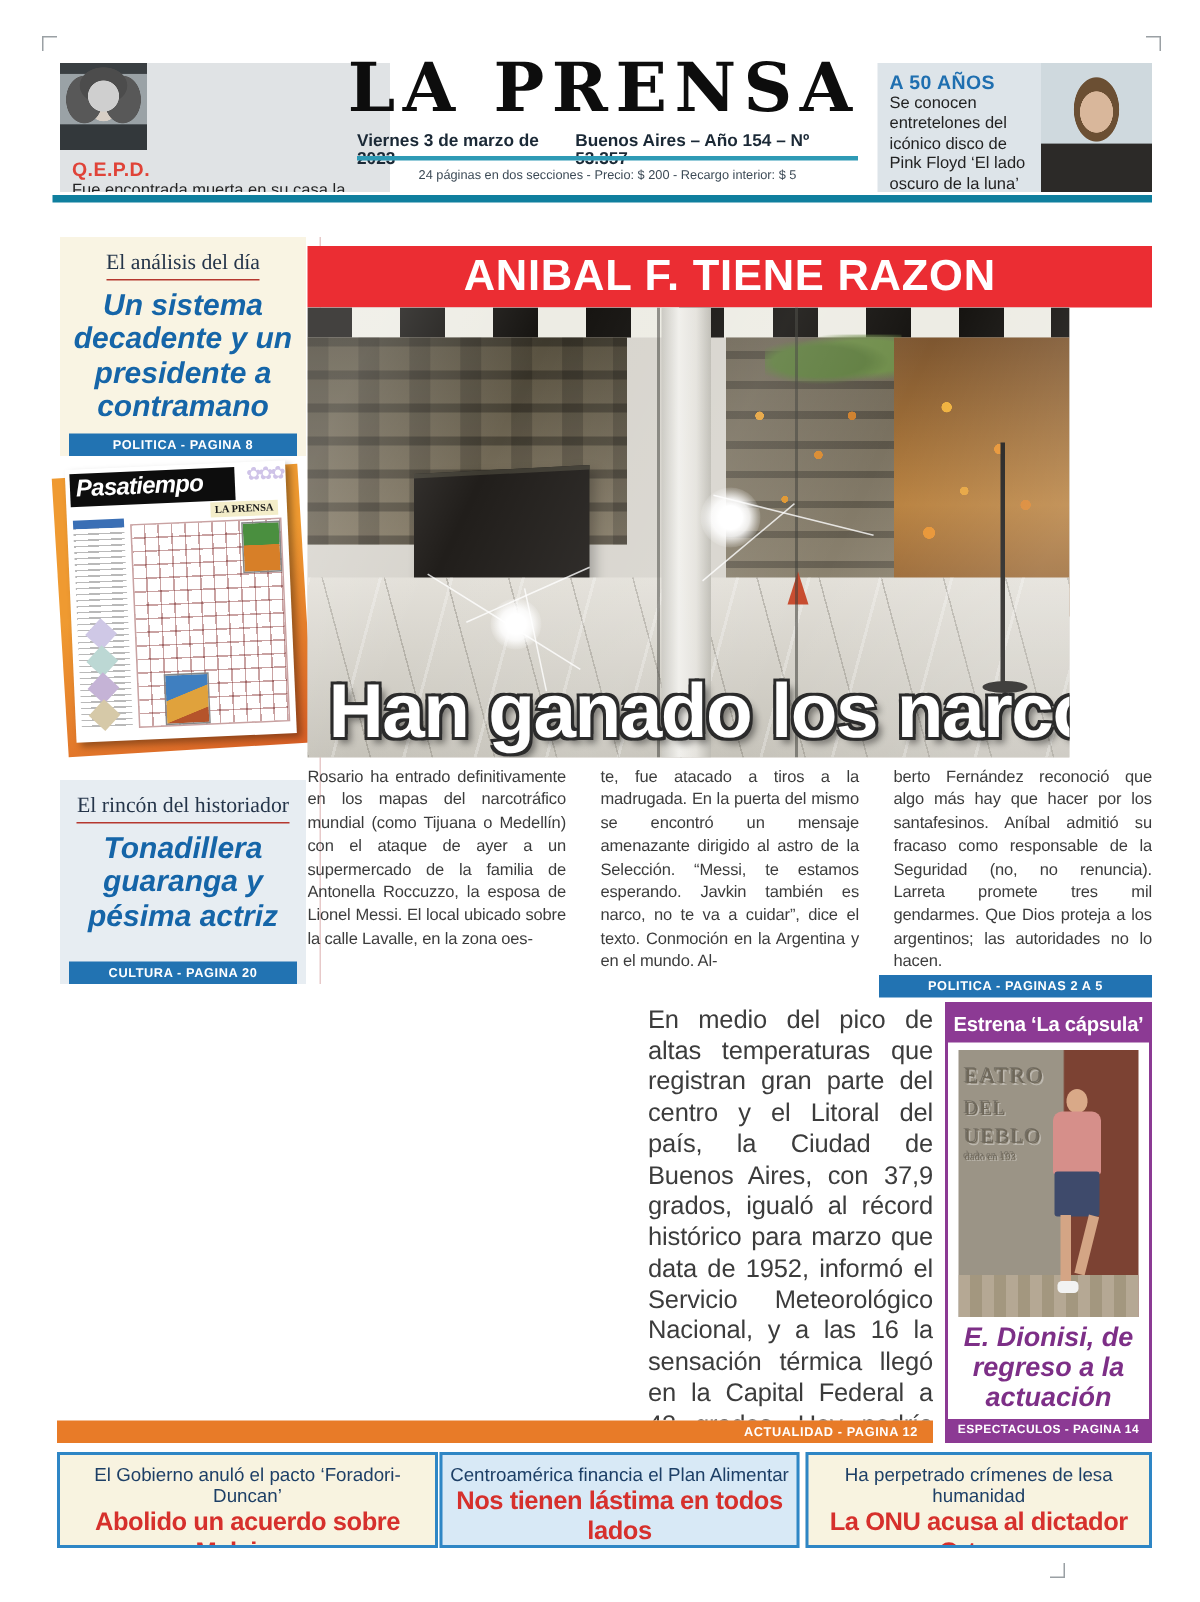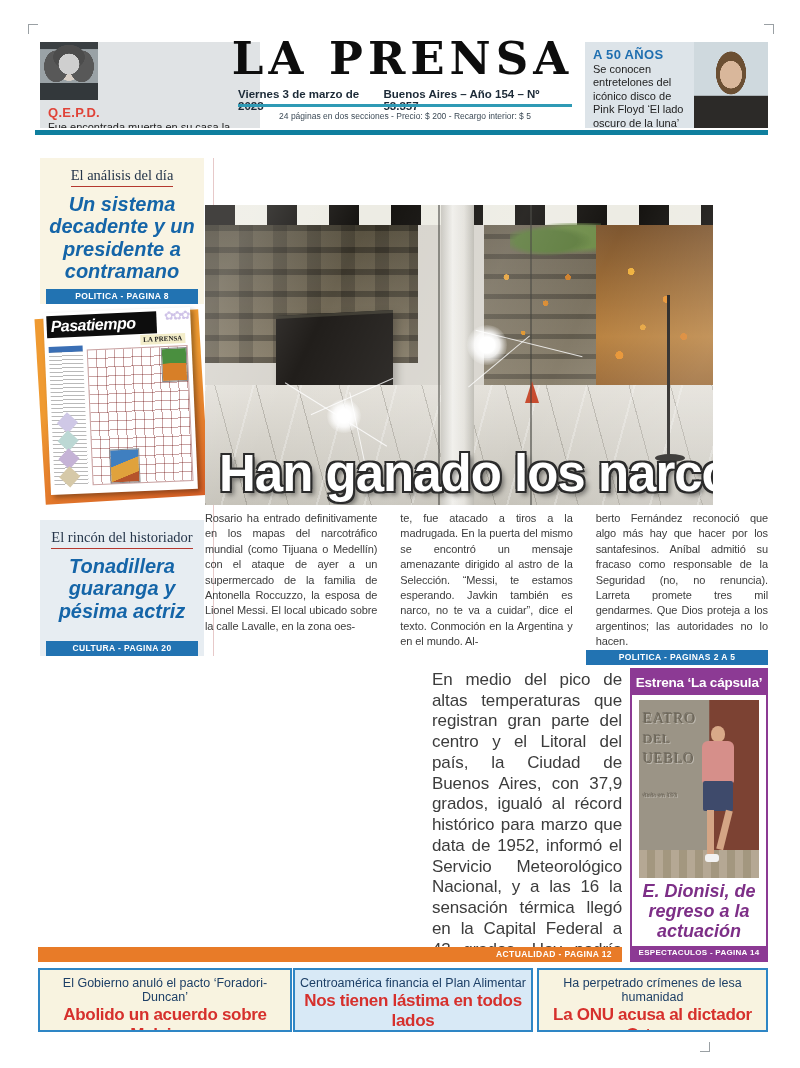--- a/index.html
+++ b/index.html
@@ -190,21 +190,21 @@
       border:2px solid #8c3a94; }
   .theater .banner { height:25px; background:#8c3a94; color:#fff; font-weight:bold; font-size:13.5px;
       text-align:center; line-height:25px; letter-spacing:-0.2px; }
   .theater .photo { position:relative; margin:5px auto 4px; width:120px; height:178px; overflow:hidden;
       background:linear-gradient(90deg,#9b9486 0 58%, #7c4233 59% 100%); }
   .theater .sign { position:absolute; left:4px; top:10px; font-family:"Liberation Serif",serif;
       color:#6e6759; text-shadow:1px 1px 0 rgba(255,255,255,.35), -1px -1px 0 rgba(0,0,0,.25); }
   .theater .sign .l1 { font-size:15px; letter-spacing:1px; }
   .theater .sign .l2 { font-size:13px; margin-top:4px; letter-spacing:1px; }
   .theater .sign .l3 { font-size:14px; margin-top:4px; letter-spacing:1px; }
-  .theater .sign .l4 { font-size:7px; margin-top:24px; }
+  .theater .sign .l4 { font-size:7px; margin-top:0; }
   .theater .ground { position:absolute; left:0; bottom:0; width:100%; height:16%;
       background:repeating-linear-gradient(90deg,#b5a894 0 8px,#a3977f 8px 16px); }
   .man { position:absolute; left:58px; top:26px; width:42px; height:146px; }
   .man .head { position:absolute; left:14px; top:0; width:14px; height:16px; border-radius:50% 50% 45% 45%; background:#d9a988; }
   .man .shirt { position:absolute; left:5px; top:15px; width:32px; height:42px; border-radius:6px 6px 2px 2px; background:#d68f8a; }
   .man .shorts { position:absolute; left:6px; top:55px; width:30px; height:30px; background:#3e4a6b; border-radius:2px; }
   .man .legL { position:absolute; left:10px; top:84px; width:7px; height:46px; background:#d4a585; }
   .man .legR { position:absolute; left:24px; top:84px; width:7px; height:40px; background:#d4a585; transform:rotate(14deg); }
   .man .shoe { position:absolute; left:8px; top:128px; width:14px; height:8px; background:#f2f2f2; border-radius:3px; }
   .theater .title { font-size:18px; font-weight:bold; font-style:italic; color:#7d2f87; text-align:center; line-height:1.1; }
@@ -280,20 +280,21 @@
       <div class="d d4"></div>
     </div>
   </div>
 
   <div class="rail-box historian">
     <div><span class="rail-label">El rincón del historiador</span></div>
     <div class="rail-title">Tonadillera guaranga y pésima actriz</div>
     <div class="rail-bar">CULTURA - PAGINA 20</div>
   </div>
 
+  <div class="red-banner">ANIBAL F. TIENE RAZON</div>
 
   <div class="mainphoto">
     <div class="mp-awning"></div>
     <div class="mp-shelves-left"></div>
     <div class="mp-counter"></div>
     <div class="mp-shelves-mid"></div>
     <div class="mp-green"></div>
     <div class="mp-kiosk"></div>
     <div class="mp-floor"></div>
     <div class="mp-cone"></div>

